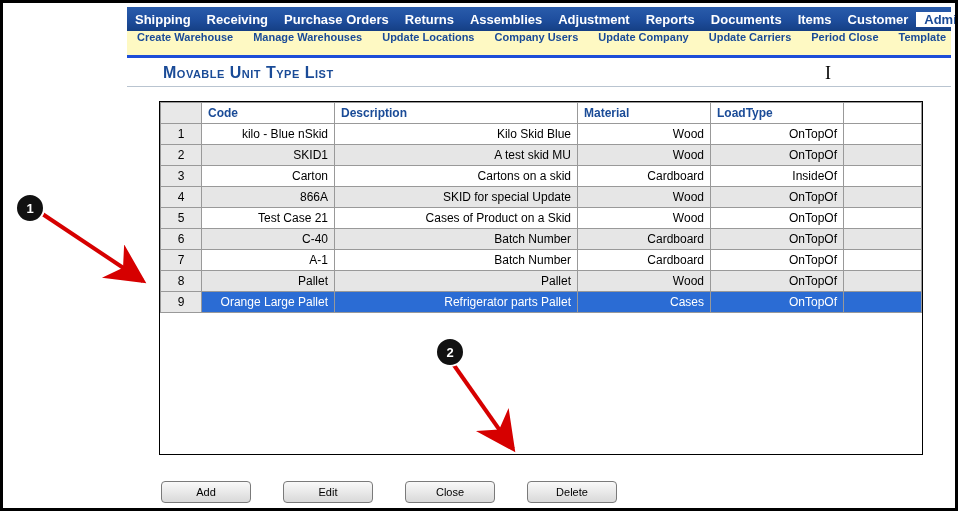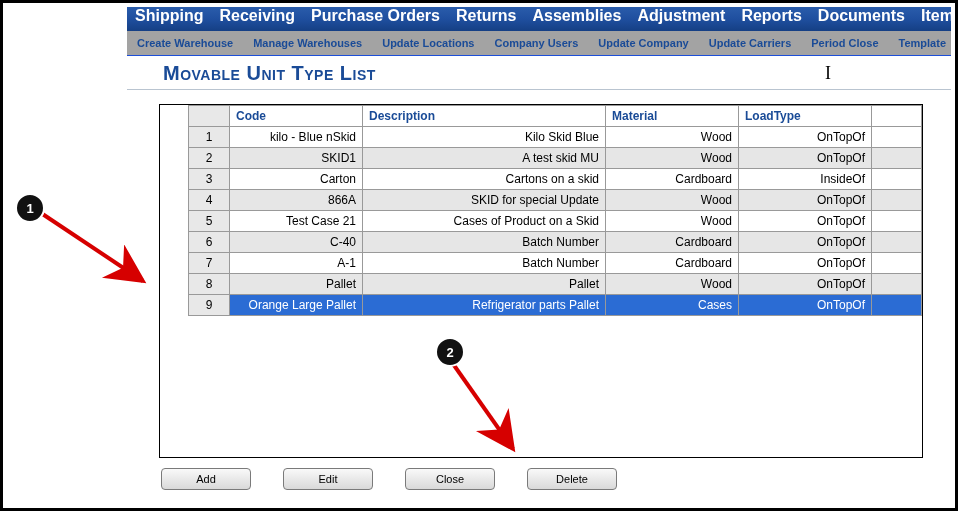--- a/index.html
+++ b/index.html
@@ -1,29 +1,29 @@
 <!DOCTYPE html>
 <html><head>
 <meta charset="utf-8">
 <style>
   html,body{margin:0;padding:0;font-family:Verdana,Arial,sans-serif;font-size:12px;color:#000;}
   .frame{border:3px solid #000;width:952px;height:505px;position:relative;background:#fff;overflow:hidden;}
   .content{position:absolute;left:124px;top:4px;right:4px;bottom:4px;background:#fff;}
   
-  .mainmenu{background:linear-gradient(#2a5cab,#1f4f9f 50%,#153f84);height:24px;display:flex;align-items:flex-start;font-weight:bold;color:#fff;font-size:16px;}
+  .mainmenu{background:linear-gradient(#2a5cab,#1f4f9f 50%,#153f84);height:24px;display:flex;align-items:center;font-weight:bold;color:#fff;font-size:13px;}
   .mainmenu .mitem{padding:0 8px;display:flex;align-items:center;cursor:pointer;white-space:nowrap;}
   .mainmenu .mitem.active{background:#fff;color:#1a4b97;}
   
-  .submenu{background:#a3a3a3;height:24px;display:flex;align-items:center;color:#1a4b97;font-weight:bold;font-size:11px;border-bottom:1px solid #1d4ed8;}
+  .submenu{background:#fef9c3;height:24px;display:flex;color:#1a4b97;font-weight:bold;font-size:11px;border-bottom:3px solid #1d4ed8;}
   .submenu .sitem{padding:0 10px;cursor:pointer;white-space:nowrap;}
   
-  .pagetitle{font-variant:small-caps;color:#1a4b97;font-weight:bold;font-size:20px;padding:6px 10px 4px 36px;letter-spacing:.5px;border-bottom:1px solid #b9c4d0;}
+  .pagetitle{font-variant:small-caps;color:#1a4b97;font-weight:bold;font-size:16px;padding:6px 10px 4px 36px;letter-spacing:.5px;border-bottom:1px solid #b9c4d0;}
   .cursor-i{position:absolute;right:120px;top:56px;font-family:Georgia,serif;color:#000;font-size:18px;}
   
-  .gridwrap{margin:14px 28px 0 32px;border:1px solid #000;height:352px;display:flex;flex-direction:column;background:#fff;padding-left:28px;}
+  .gridwrap{margin:14px 28px 16px 32px;border:1px solid #000;height:352px;display:flex;flex-direction:column;background:#fff;}
   table.grid{border-collapse:collapse;width:100%;font-size:12px;}
   table.grid th{background:#fff;border:1px solid #999;color:#1a4b97;font-weight:bold;text-align:left;padding:3px 6px;}
   table.grid th.numh{background:#e8e8e8;width:28px;}
   table.grid td{border:1px solid #999;padding:2px 6px;height:16px;text-align:right;}
   table.grid td.num{background:#e8e8e8;text-align:center;width:28px;}
   tr.alt td:not(.num){background:#e6e6e6;}
   tr.sel td:not(.num){background:#2b6cd4;color:#fff;}
   .gridfill{flex:1;background:#fff;}
   .btnrow{display:flex;gap:32px;padding:10px 0 0 34px;}
   .btn{width:90px;height:22px;border:1px solid #7a7a7a;border-radius:4px;background:linear-gradient(#f9f9f9,#d9d9d9);font-size:11px;cursor:pointer;}

